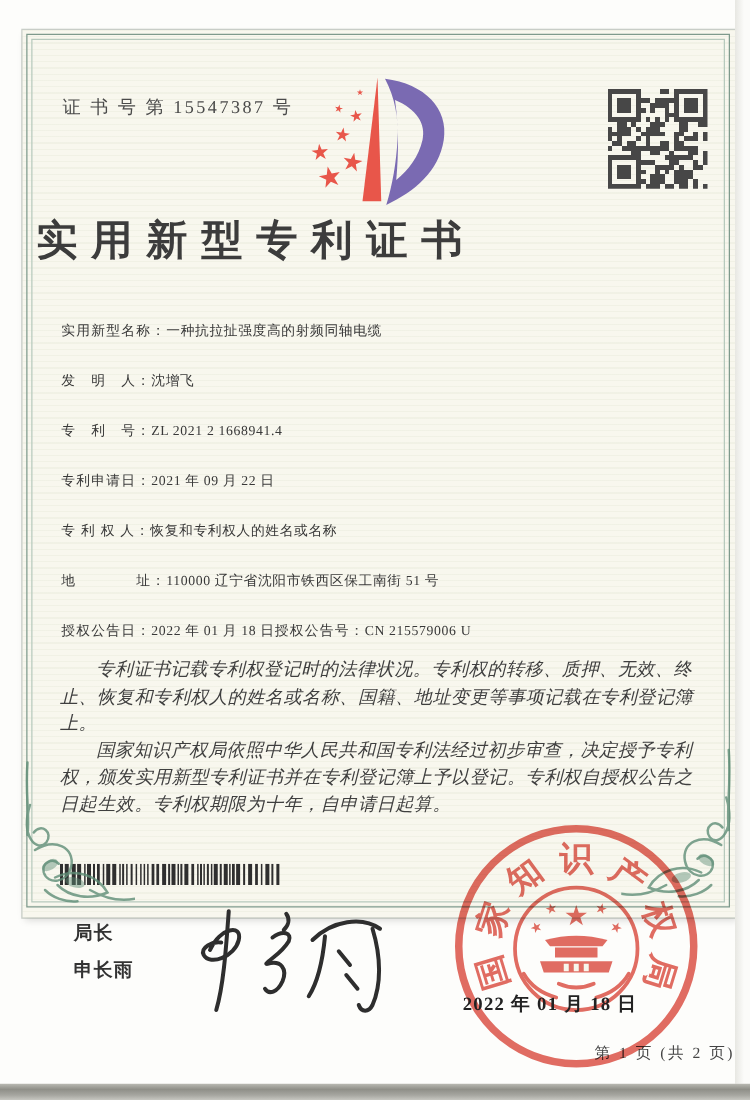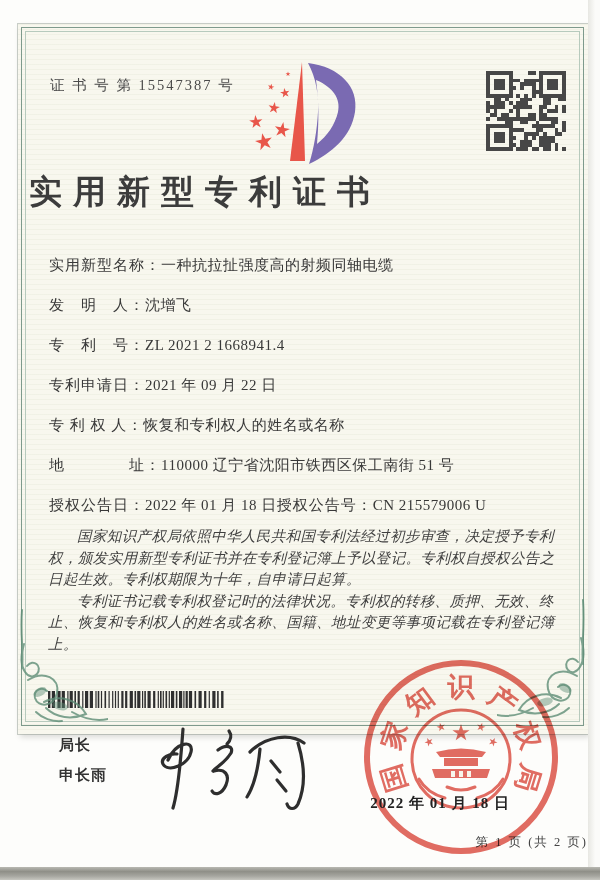--- a/index.html
+++ b/index.html
@@ -25,34 +25,34 @@
     border:1.5px solid #7e9a8c;pointer-events:none;}
   .frame-inner{position:absolute;left:7px;top:7px;right:8px;bottom:12px;
     border:1px solid #b7cabd;pointer-events:none;}
   
   .certno{position:absolute;left:32px;top:52px;font-size:14.5px;letter-spacing:2px;color:#4a4a4a;}
   .logo{position:absolute;left:222px;top:36px;width:130px;height:106px;}
   .qr{position:absolute;left:468px;top:47px;width:80px;height:80px;}
   .title{position:absolute;left:0;right:0;top:146px;
     font-size:33px;font-weight:600;letter-spacing:11px;color:#3c3c3c;text-indent:11px;}
   
-  .fields{position:absolute;left:31px;right:26px;top:221px;font-size:15px;color:#383838;}
+  .fields{position:absolute;left:31px;right:26px;top:221px;font-size:11px;color:#383838;}
   .frow{height:40px;line-height:40px;white-space:nowrap;}
   .flabel{letter-spacing:1px;}
   .fvalue{letter-spacing:.5px;}
   .grant{display:flex;}
   .grant .gcell2{}
   
   .body-text{position:absolute;left:30px;right:28px;top:502px;
     font-size:14.5px;line-height:21.5px;color:#3f3f3f;font-style:italic;letter-spacing:.4px;}
   .body-text p{margin:0;text-indent:2em;}
   
   .barcode{position:absolute;left:30px;top:667px;width:176px;height:17px;}
   .signer{position:absolute;left:41px;top:708px;font-size:15px;line-height:30px;
-    font-family:Liberation Mono, monospace;color:#333;font-weight:600;letter-spacing:1px;}
+    font-family:Liberation Sans, sans-serif;color:#333;font-weight:600;letter-spacing:1px;}
   .signature{position:absolute;left:112px;top:692px;width:200px;height:105px;}
   .seal{position:absolute;left:342px;top:632px;width:202px;height:202px;opacity:.85;
     mix-blend-mode:multiply;z-index:5;}
   .seal-date{position:absolute;left:322px;top:770px;width:200px;text-align:center;z-index:6;
     font-size:15px;font-weight:700;color:#222;letter-spacing:1px;}
   .footer{position:absolute;left:0;right:0;top:810px;text-align:right;font-size:12.5px;
     color:#444;letter-spacing:2px;}
   .corner{position:absolute;z-index:2;}
   .corner.bl{left:-2px;bottom:4px;}
   .corner.br{right:-1px;bottom:4px;}
@@ -376,22 +376,22 @@
     <div class="frow"><span class="flabel">专利申请日：</span><span class="fvalue">2021 年 09 月 22 日</span></div>
     <div class="frow"><span class="flabel">专 利 权 人：</span><span class="fvalue">恢复和专利权人的姓名或名称</span></div>
     <div class="frow"><span class="flabel">地　　　　址：</span><span class="fvalue">110000 辽宁省沈阳市铁西区保工南街 51 号</span></div>
     <div class="frow grant">
       <span class="gcell1"><span class="flabel">授权公告日：</span><span class="fvalue">2022 年 01 月 18 日</span></span>
       <span class="gcell2"><span class="flabel">授权公告号：</span><span class="fvalue">CN 215579006 U</span></span>
     </div>
   </div>
 
   <div class="body-text">
+    <p>专利证书记载专利权登记时的法律状况。专利权的转移、质押、无效、终止、恢复和专利权人的姓名或名称、国籍、地址变更等事项记载在专利登记簿上。</p>
     <p>国家知识产权局依照中华人民共和国专利法经过初步审查，决定授予专利权，颁发实用新型专利证书并在专利登记簿上予以登记。专利权自授权公告之日起生效。专利权期限为十年，自申请日起算。</p>
-    <p>专利证书记载专利权登记时的法律状况。专利权的转移、质押、无效、终止、恢复和专利权人的姓名或名称、国籍、地址变更等事项记载在专利登记簿上。</p>
   </div>
 
   <div class="barcode"><svg id="bar-svg" width="176" height="17">
         <rect x="0" y="0" width="2.4" height="17" fill="#2f2f2f"></rect>
         <rect x="3.8" y="0" width="3.2" height="17" fill="#2f2f2f"></rect>
         <rect x="9.4" y="0" width="3.2" height="17" fill="#2f2f2f"></rect>
         <rect x="13.700000000000001" y="0" width="3.2" height="17" fill="#2f2f2f"></rect>
         <rect x="19.3" y="0" width="1.2" height="17" fill="#2f2f2f"></rect>
         <rect x="21.6" y="0" width="3.2" height="17" fill="#2f2f2f"></rect>
         <rect x="26.400000000000002" y="0" width="1.6" height="17" fill="#2f2f2f"></rect>

